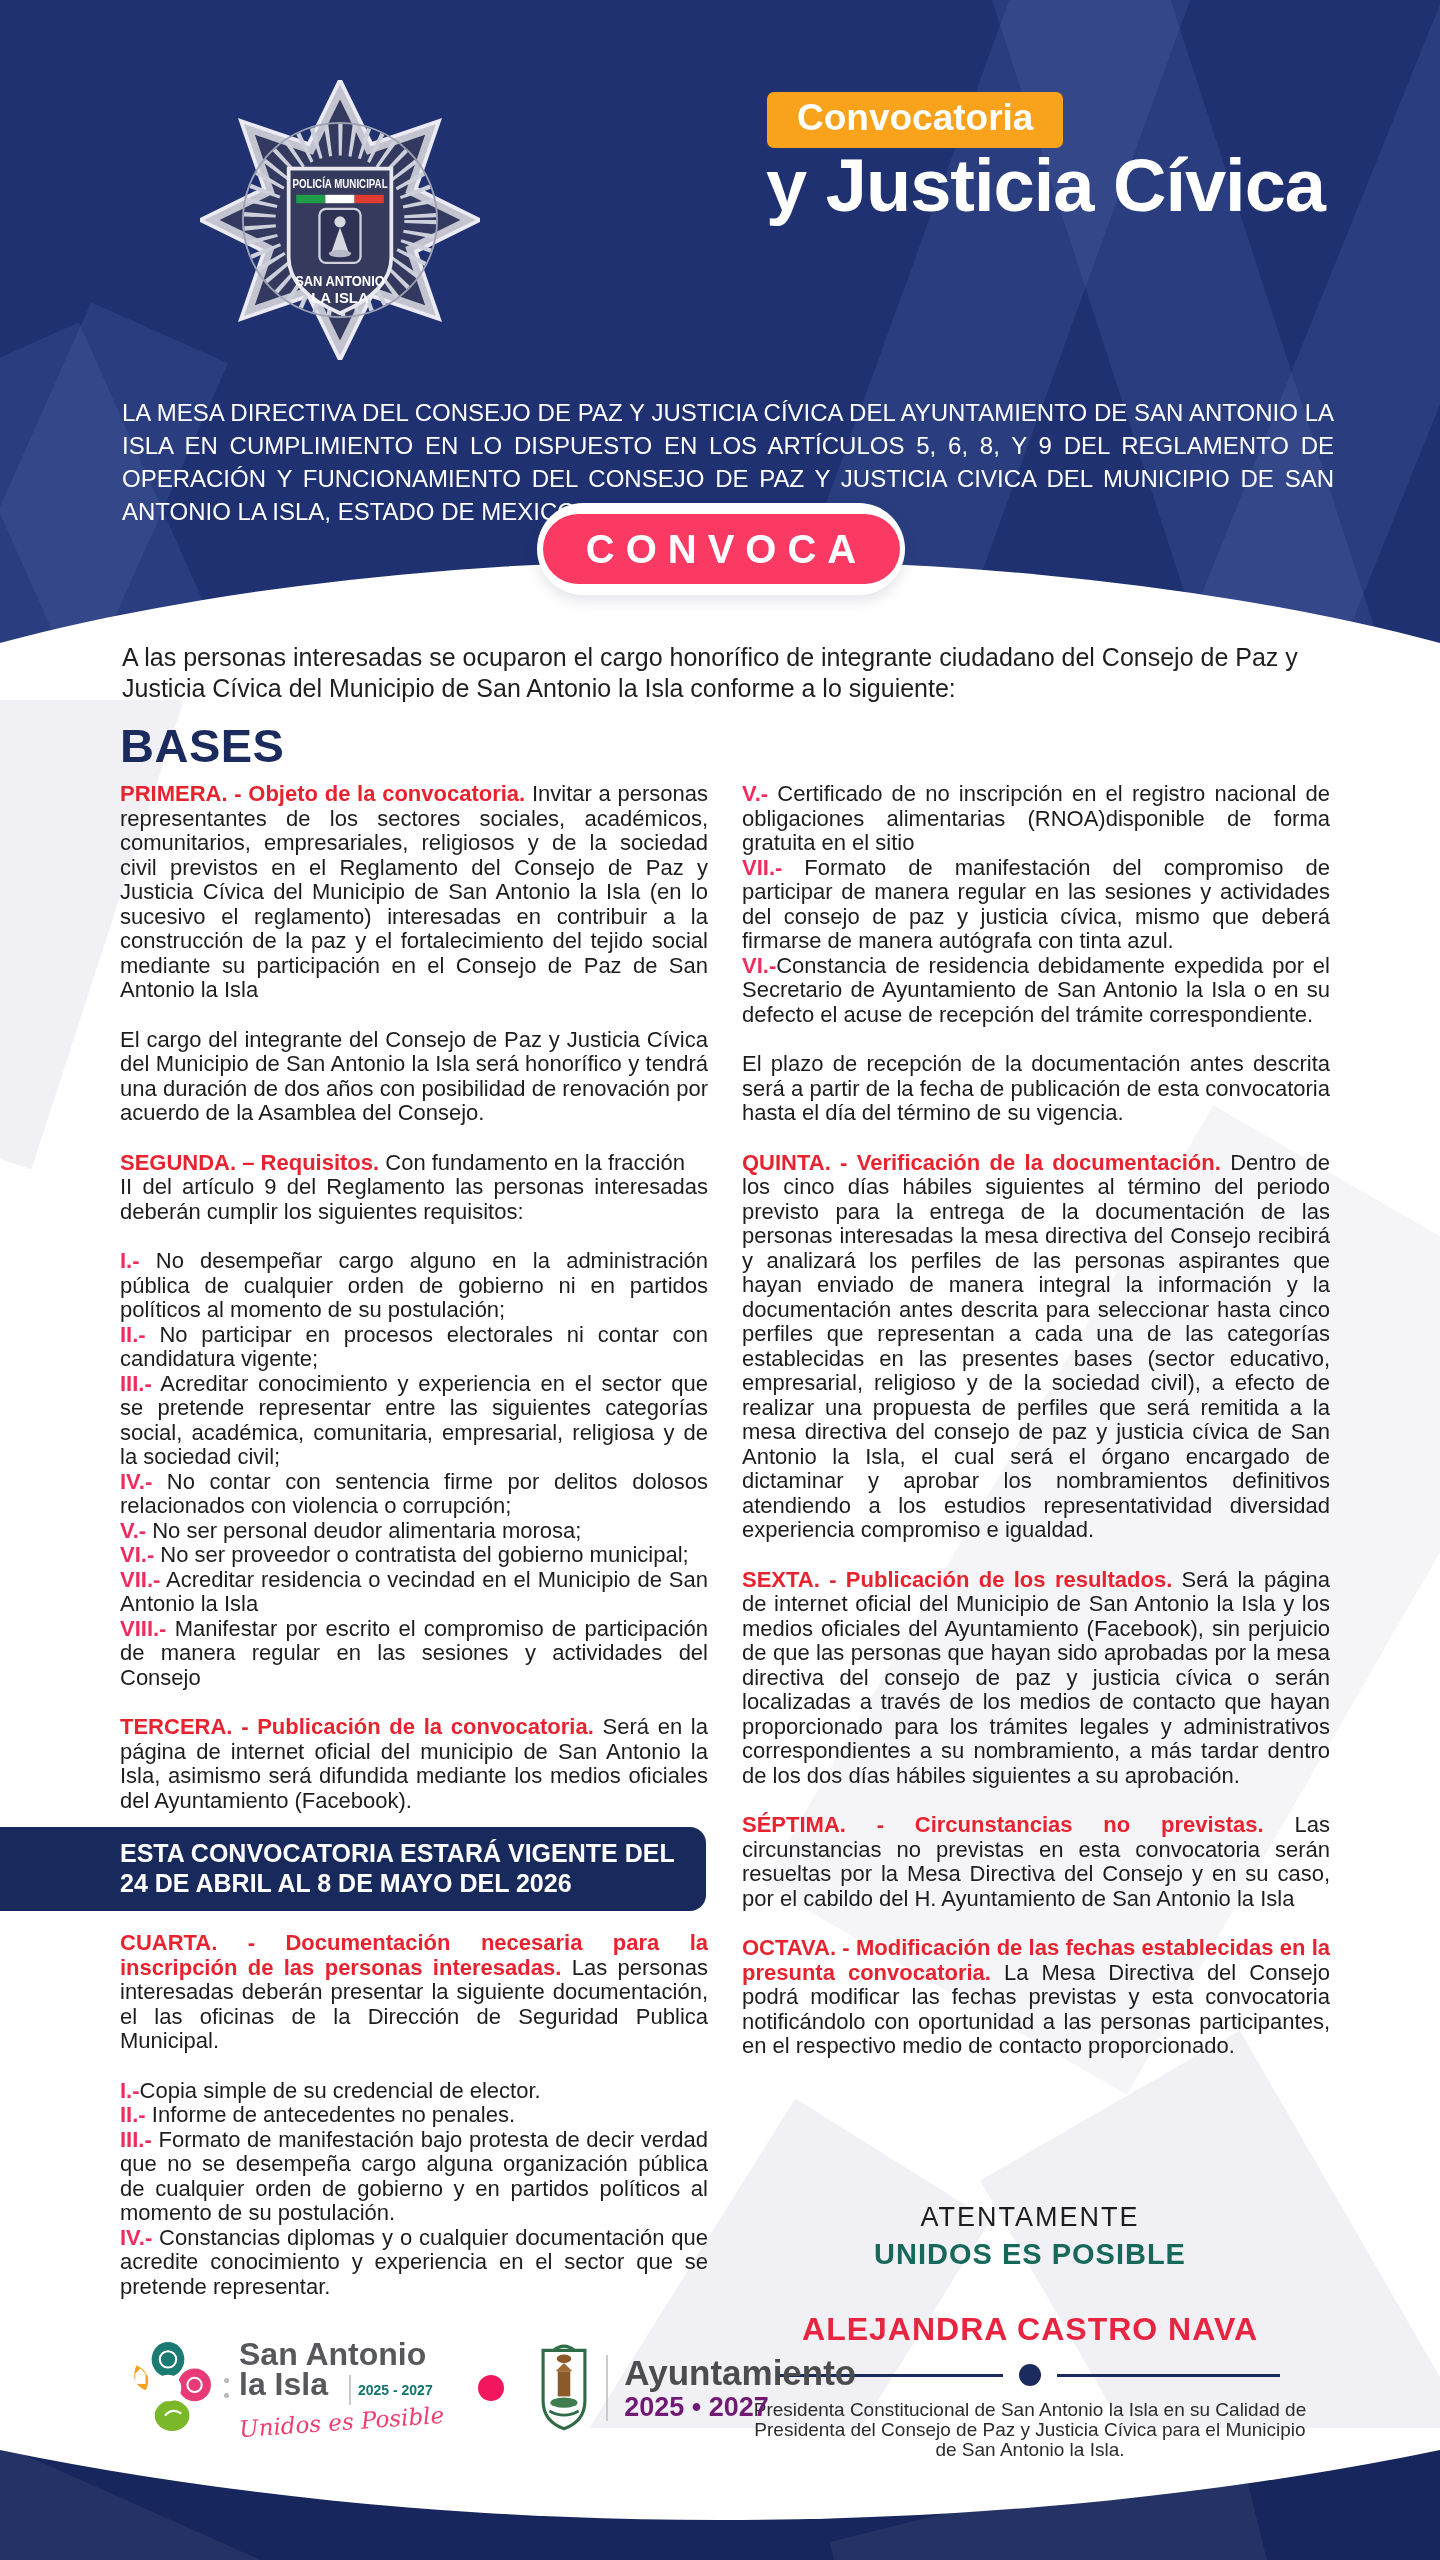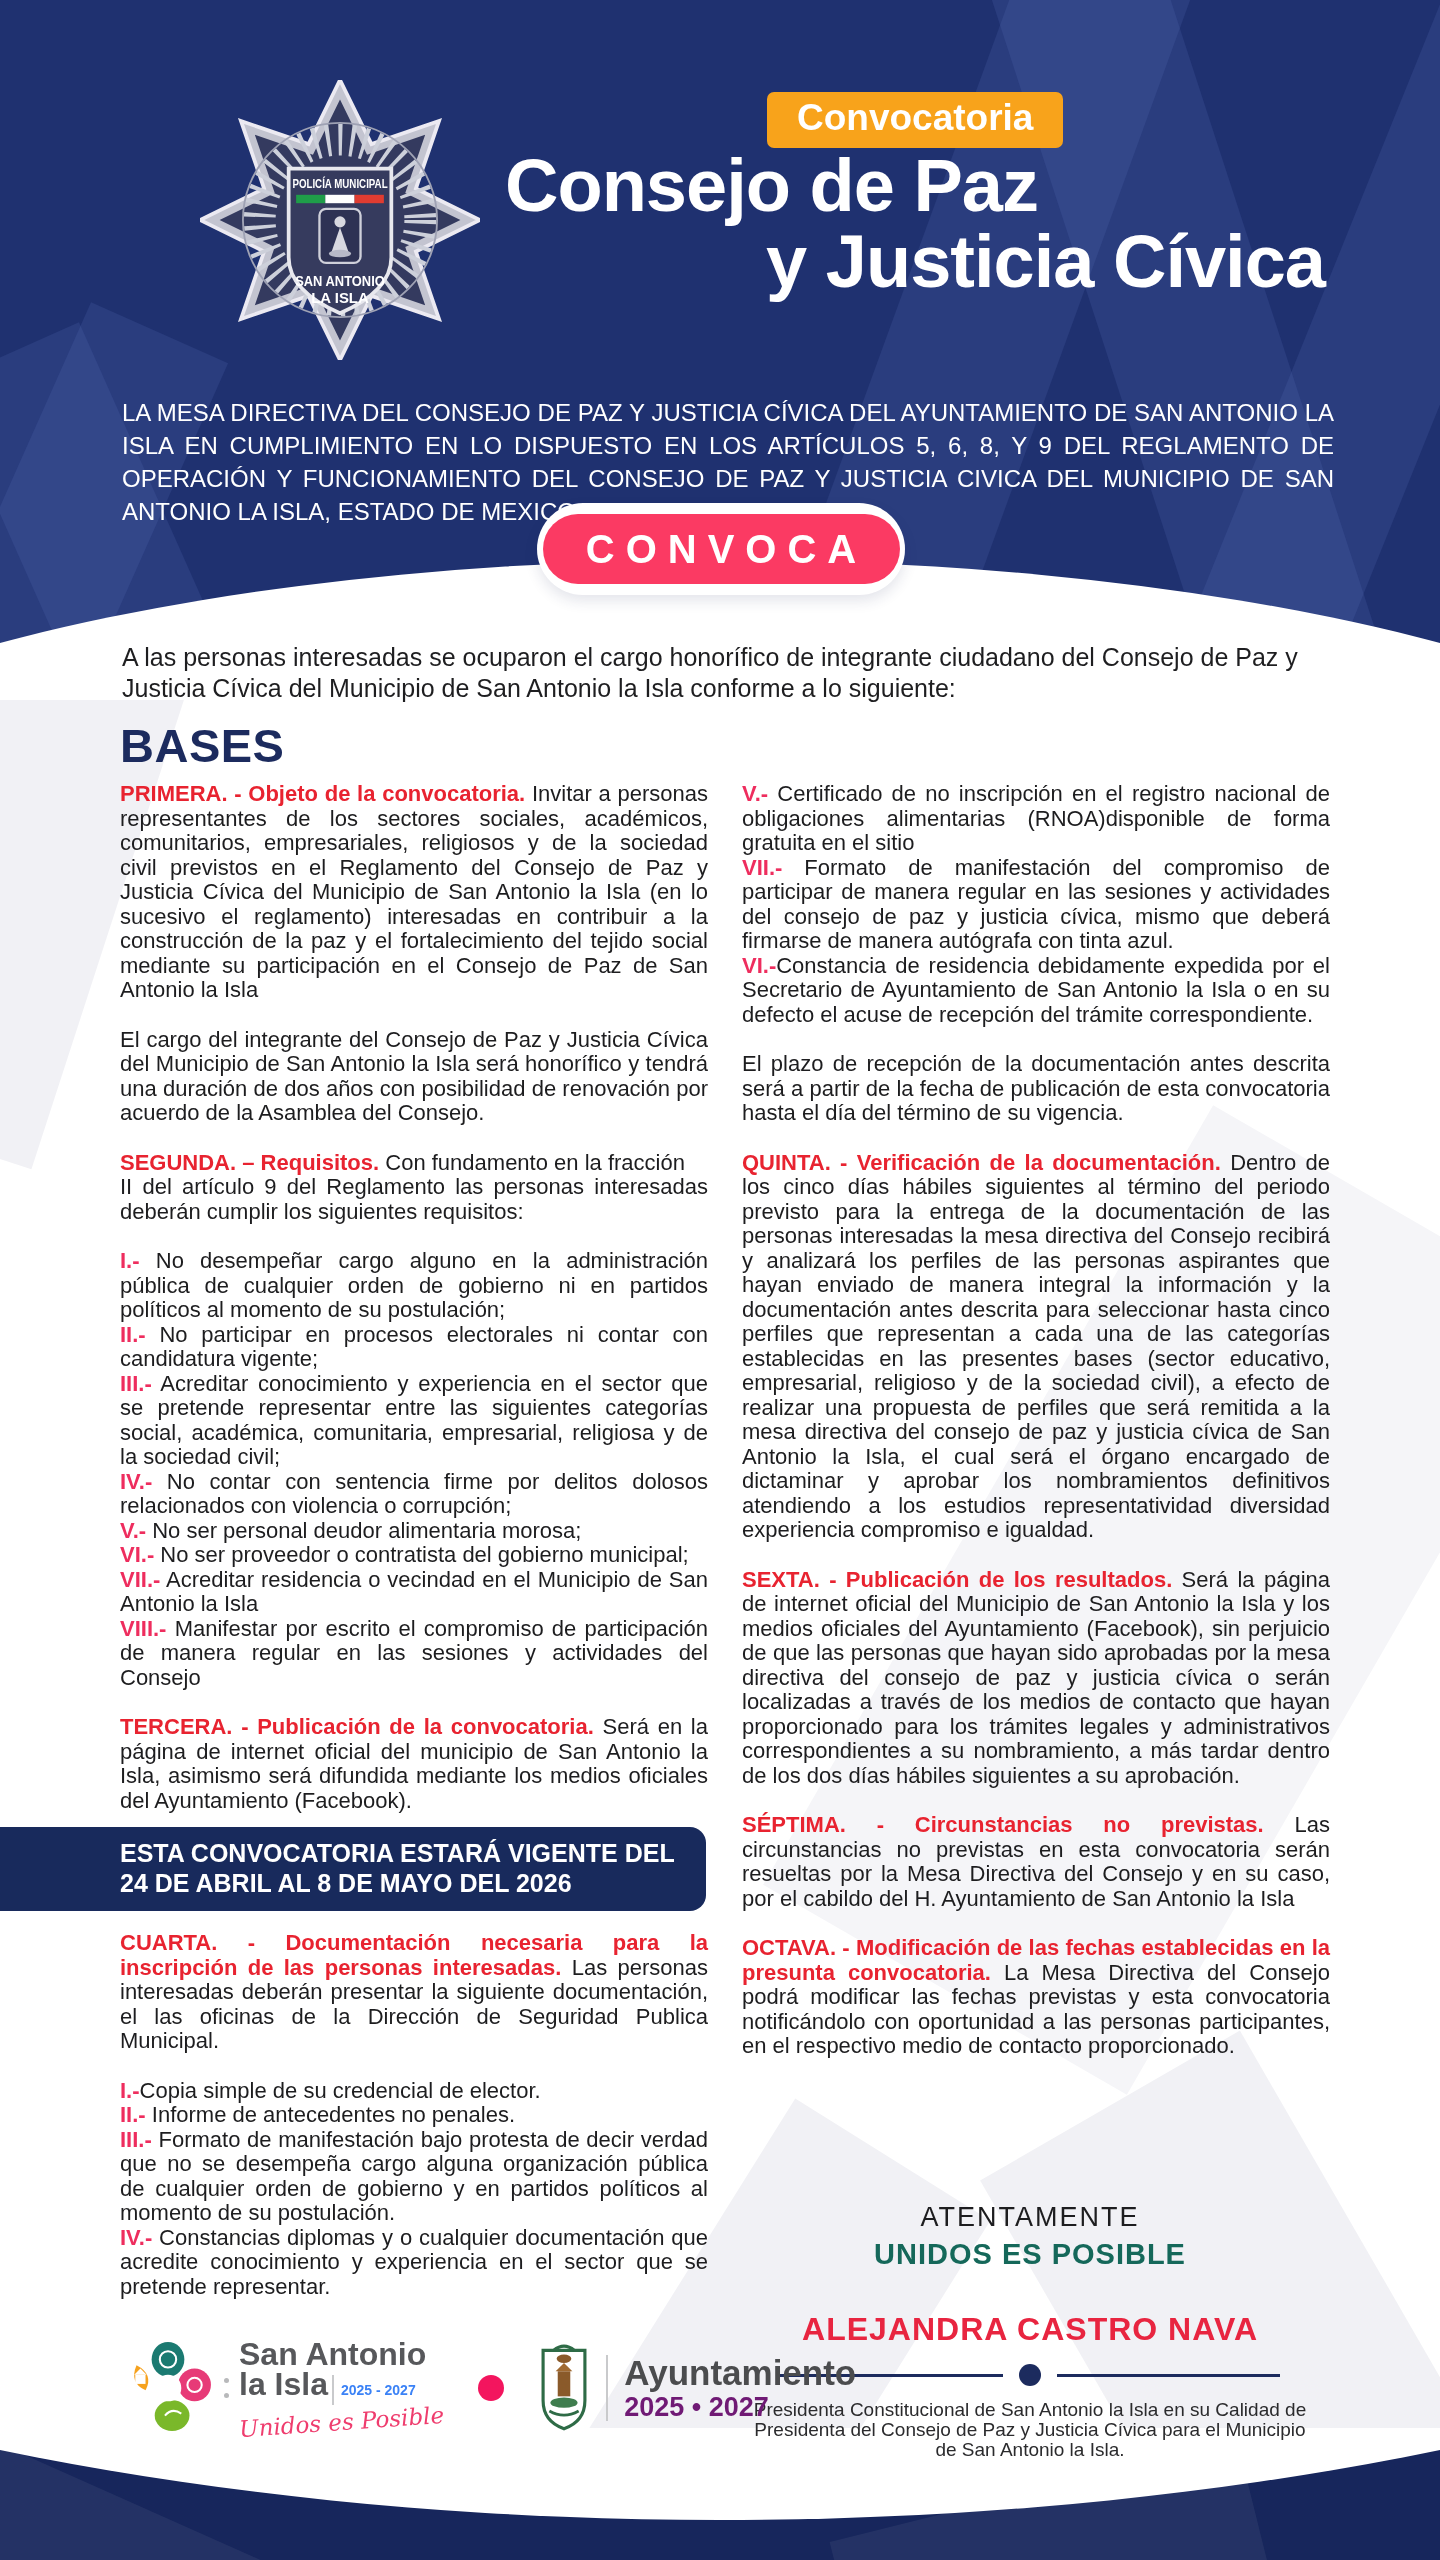--- a/index.html
+++ b/index.html
@@ -48,21 +48,21 @@
   .sig-div .dot{width:22px;height:22px;border-radius:50%;background:#1c2b5e;margin:0 16px;}
   .sig-role{font-size:19px;line-height:20px;color:#2b2b2d;font-weight:500;}
   
   .logos{position:absolute;left:122px;top:2338px;height:100px;display:flex;align-items:center;z-index:2;}
   .colon{display:flex;flex-direction:column;gap:10px;margin:0 10px;}
   .colon i{width:5px;height:5px;border-radius:50%;background:#b8b9bb;}
   .muni-text{line-height:30px;}
   .muni-line1{font-size:32px;font-weight:800;color:#57585b;}
   .muni-line2{display:flex;align-items:baseline;}
   .muni-line2 .isla{font-size:32px;font-weight:800;color:#57585b;}
-  .muni-years{font-size:14px;font-weight:800;color:#3b82f6;border-left:2px solid #c9cacc;margin-left:4px;padding-left:7px;}
+  .muni-years{font-size:14px;font-weight:800;color:#0f766e;border-left:2px solid #c9cacc;margin-left:21px;padding-left:7px;}
   .muni-script{font-family:"DejaVu Serif",serif;font-style:italic;font-size:23px;color:#ef3d6e;transform:rotate(-4deg);margin-top:2px;}
   .sep-dot{width:26px;height:26px;border-radius:50%;background:#f3155e;margin:0 34px;}
   .vline{width:2px;height:66px;background:#c9cacc;margin:0 16px;}
   .ayto-name{font-size:35px;font-weight:800;color:#4b4c4e;line-height:38px;}
   .ayto-years{font-size:27px;font-weight:600;color:#701a75;}
   
   .band-wrap{position:absolute;left:0;top:2428px;width:1440px;height:132px;background:#17265c;overflow:hidden;z-index:1;}
   .band-deco{position:absolute;background:rgba(255,255,255,0.06);}
   .band-dome{position:absolute;left:-880px;top:-1216px;width:3200px;height:1308px;background:#ffffff;border-radius:50%;}
   svg text{font-family:"Liberation Sans",sans-serif;}
@@ -104,21 +104,20 @@
       <polygon points="150,158 159,184 141,184" fill="#d8d8e0"></polygon>
       <ellipse cx="150" cy="186" rx="12" ry="4" fill="#b7b9c8"></ellipse>
       <text x="150" y="221" font-size="16" font-weight="bold" fill="#ffffff" text-anchor="middle" textLength="96" lengthAdjust="spacingAndGlyphs">SAN ANTONIO</text>
       <text x="150" y="239" font-size="16" font-weight="bold" fill="#ffffff" text-anchor="middle">LA ISLA</text>
     </svg>
   </div>
 
   <div class="tag-badge">Convocatoria</div>
 
   <div class="title-block">
-    <div class="t1">Consejo de Paz</div>
     <div class="t2">y Justicia Cívica</div>
   </div>
 
   <div class="intro-text">LA MESA DIRECTIVA DEL CONSEJO DE PAZ Y JUSTICIA CÍVICA DEL AYUNTAMIENTO DE SAN ANTONIO LA ISLA EN CUMPLIMIENTO EN LO DISPUESTO EN LOS ARTÍCULOS 5, 6, 8, Y 9 DEL REGLAMENTO DE OPERACIÓN Y FUNCIONAMIENTO DEL CONSEJO DE PAZ Y JUSTICIA CIVICA DEL MUNICIPIO DE SAN ANTONIO LA ISLA, ESTADO DE MEXICO.</div>
 
   <div class="convoca-outer">
     <div class="convoca-inner">CONVOCA</div>
   </div>
 
   <div class="lead">A las personas interesadas se ocuparon el cargo honorífico de integrante ciudadano del Consejo de Paz y Justicia Cívica del Municipio de San Antonio la Isla conforme a lo siguiente:</div>

